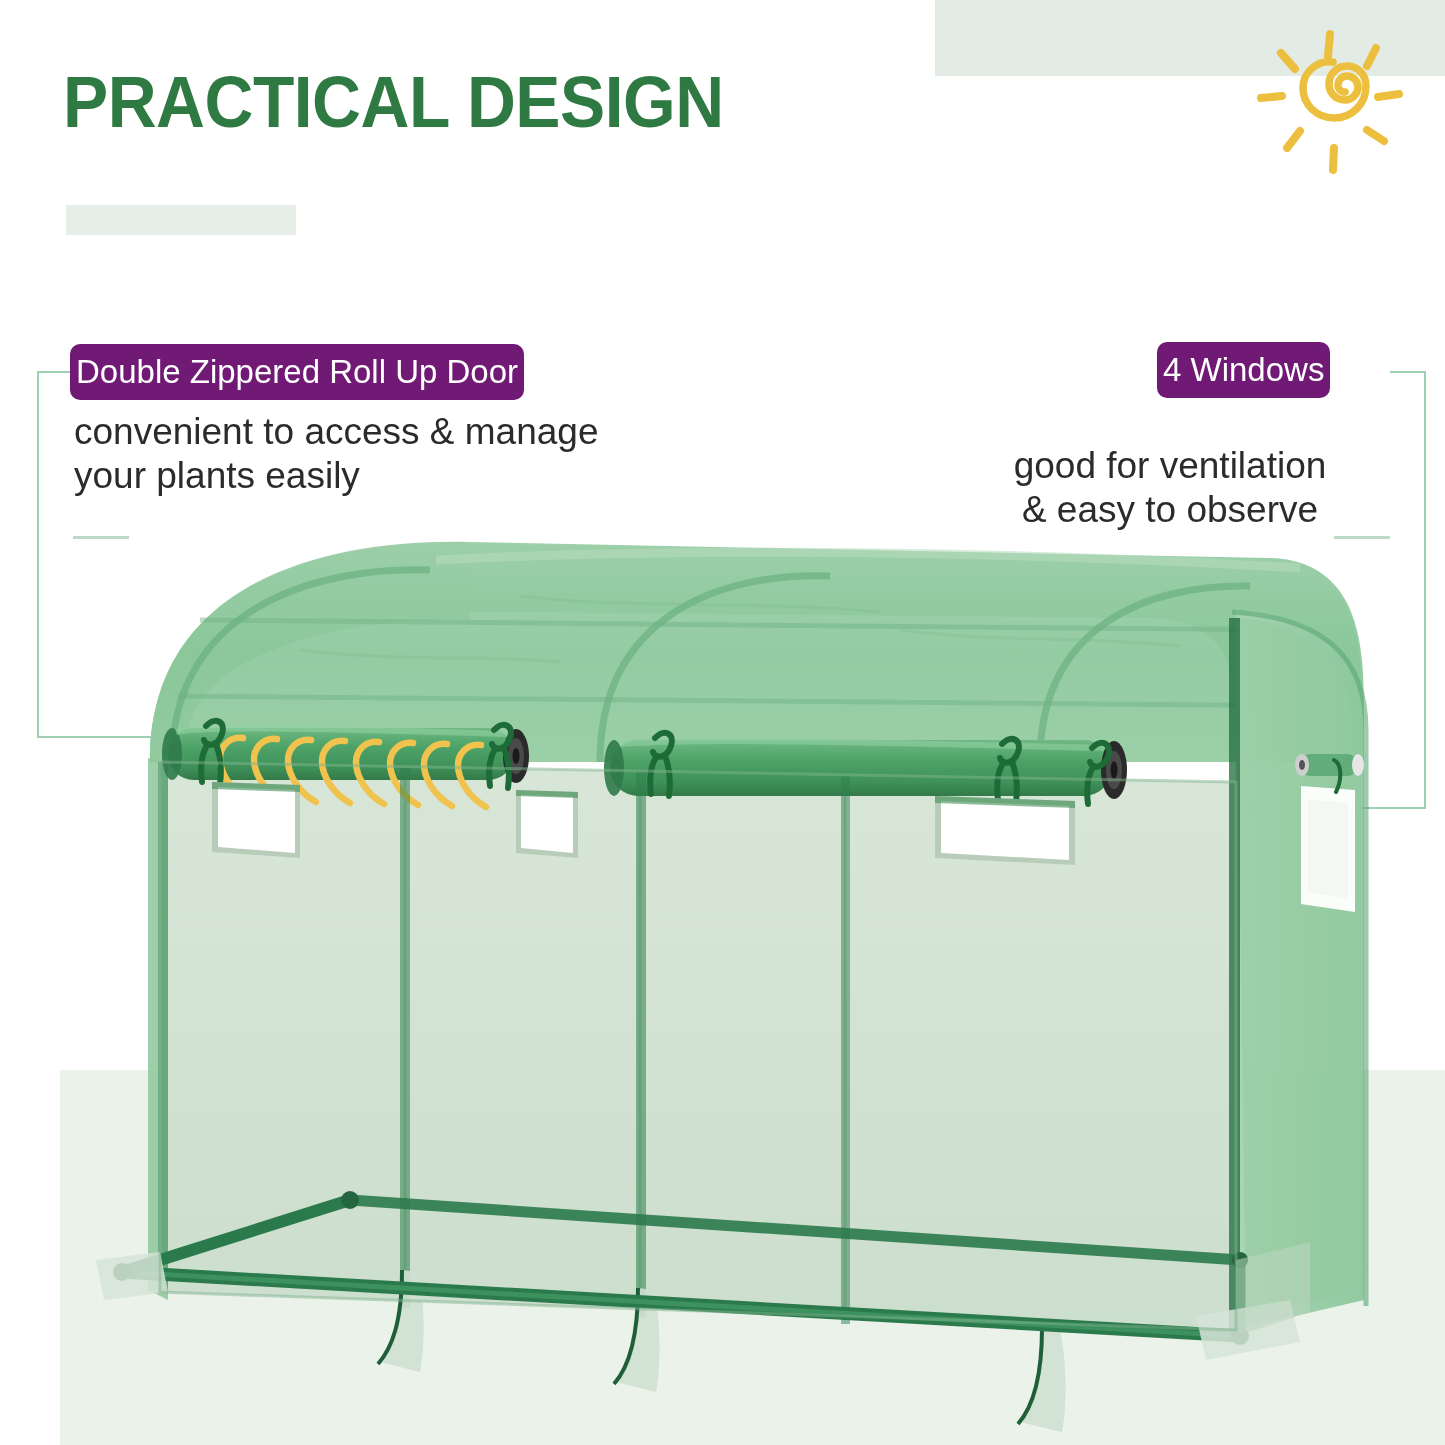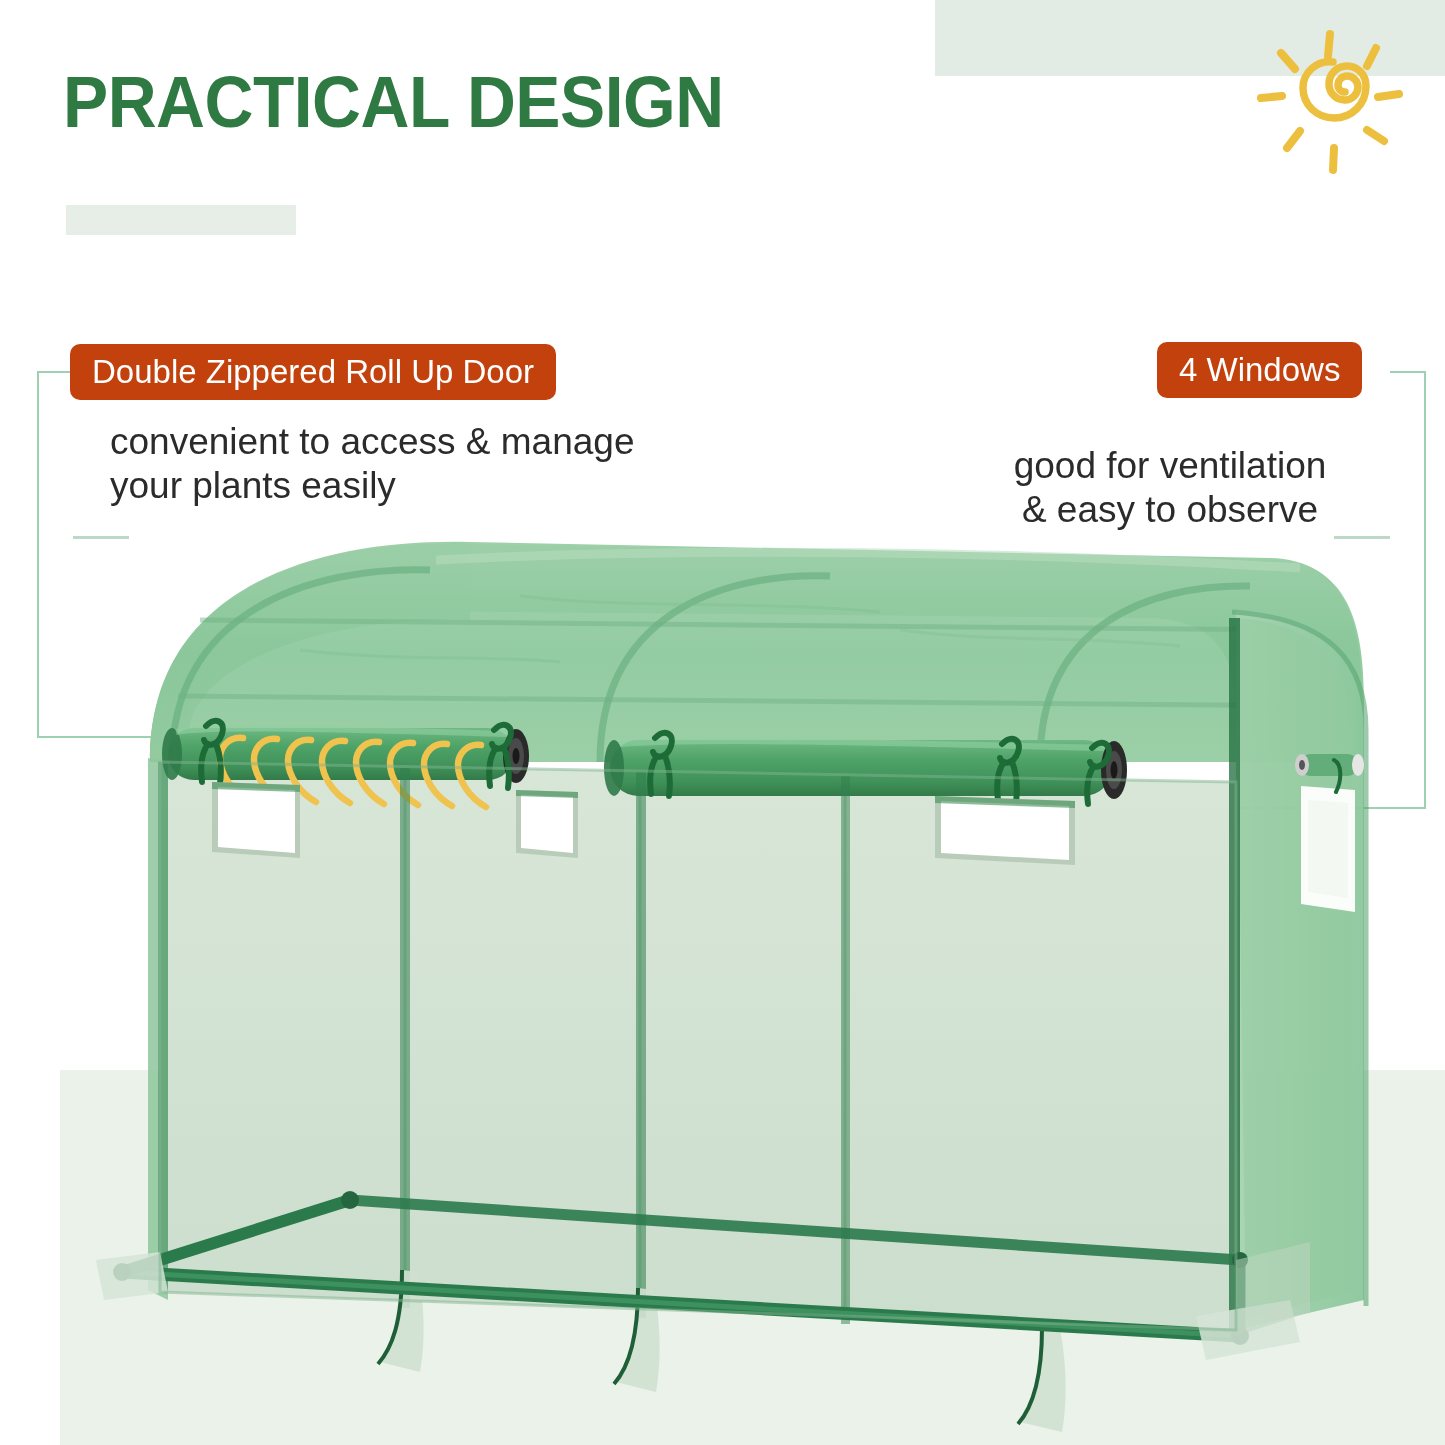--- a/index.html
+++ b/index.html
@@ -30,39 +30,39 @@
     transform-origin:left top;
     line-height:1;
   }
   .title-bar{
     left:66px;top:205px;width:230px;height:30px;
     background:#e7eee8;
   }
 
   
   .tag{
-    background:#c2410c;
+    background:#701a75;
     border-radius:10px;
     color:#ffffff;
     display:flex;align-items:center;
     font-size:33px;
-    padding:0 22px;
+    padding:0 6px;
     box-sizing:border-box;
     white-space:nowrap;
   }
   .tag-left{left:70px;top:344px;height:56px;}
   .tag-right{left:1157px;top:342px;height:56px;}
 
   .body-text{
     color:#2b2b2b;
     font-size:37px;
     line-height:1.18;
     white-space:pre-line;
   }
-  .body-left{left:74px;top:420px;width:660px;text-align:left;margin-left:36px;}
+  .body-left{left:74px;top:410px;width:660px;text-align:left;}
   .body-right{left:940px;top:420px;width:460px;text-align:center;margin-top:24px;}
 
   .tick{
     height:3px;background:#bcd8c6;
   }
   .tick-left{left:73px;top:536px;width:56px;}
   .tick-right{left:1334px;top:536px;width:56px;}
 
   
   .ln{background:#9ed0b2;}

